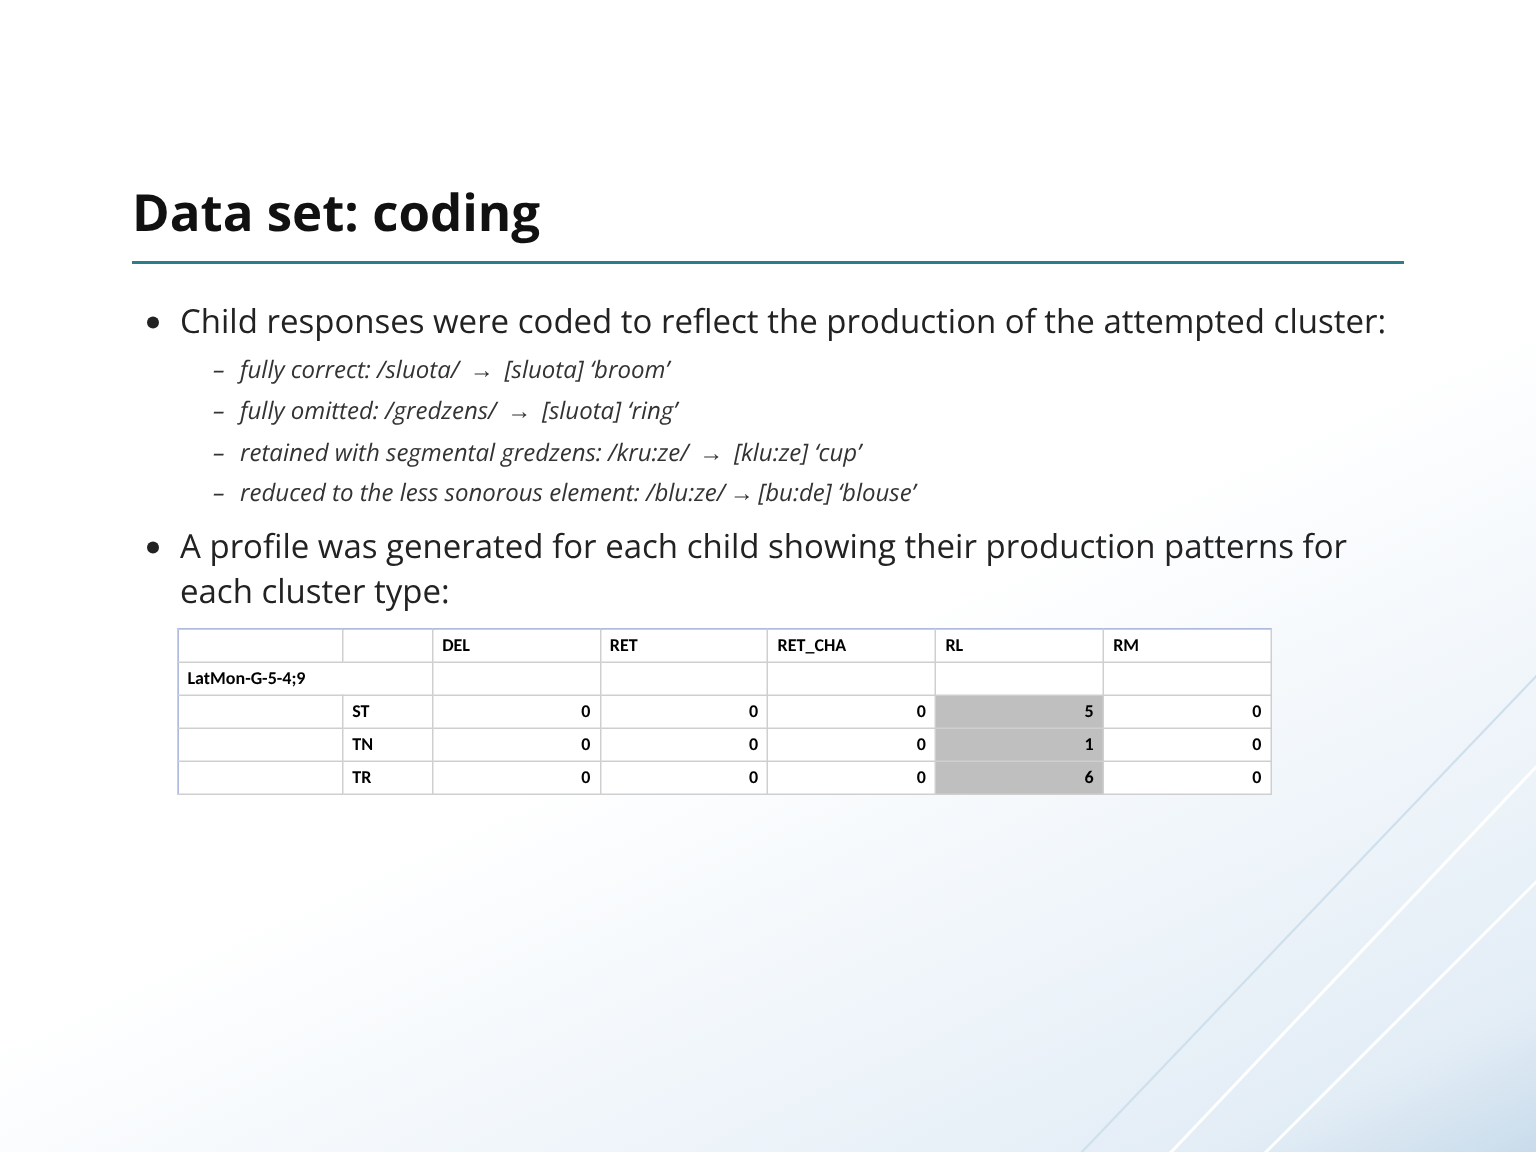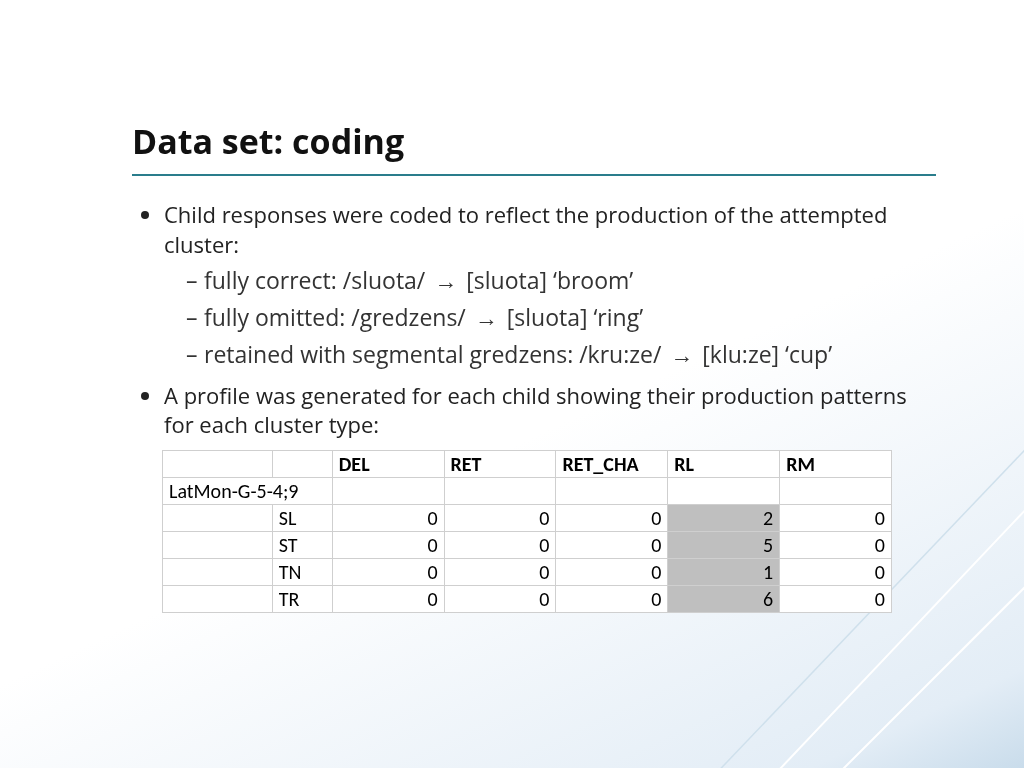--- a/index.html
+++ b/index.html
@@ -11,42 +11,42 @@
   }
   .bg-gradient {
     position: absolute; inset: 0;
     background: linear-gradient(155deg, #ffffff 0%, #ffffff 55%, #e3edf6 92%, #c9dceb 100%);
     z-index: 0;
   }
   .bg-lines {
     position: absolute; right: -60px; bottom: -60px; width: 420px; height: 420px; z-index: 1;
     pointer-events: none;
   }
-  .slide { position: relative; z-index: 2; padding: 118px 88px 0 88px; margin-left: 44px; }
+  .slide { position: relative; z-index: 2; padding: 118px 88px 0 88px; }
   h1.title {
     font-size: 34px; font-weight: 700; color: #111;
     padding-bottom: 10px;
   }
   .title-rule { border: none; border-top: 2px solid #2a7d8c; margin-bottom: 24px; }
   ul.outer { list-style: disc; padding-left: 32px; }
   ul.outer > li { font-size: 22px; color: #222; margin-bottom: 6px; line-height: 1.35; }
   ul.inner { list-style: none; padding-left: 22px; margin-top: 6px; margin-bottom: 10px; }
   ul.inner > li {
-    font-size: 23px; color: #333; margin-bottom: 6px; position: relative; padding-left: 18px;
+    font-size: 16px; color: #333; margin-bottom: 6px; position: relative; padding-left: 18px; font-style: italic;
   }
   ul.inner > li::before { content: "–"; position: absolute; left: 0; color: #333; }
   .arrow { display: inline-block; padding: 0 3px; }
   .table-wrap { margin: 10px 0 0 30px; width: 730px; }
   table.profile {
     border-collapse: collapse; width: 100%; font-family: Calibri, Arial, sans-serif;
-    font-size: 20px; color: #000; background: #1d4ed8;
+    font-size: 12px; color: #000; background: #1d4ed8;
   }
   table.profile th, table.profile td {
     border: 1px solid #cfcfcf; padding: 1px 6px; height: 22px; text-align: left;
-    font-weight: 400; background: #fff;
+    font-weight: 700; background: #fff;
   }
   table.profile th { font-weight: 700; }
   table.profile td.num { text-align: right; }
   table.profile td.hl { background: #bfbfbf; }
   table.profile .col-blank1 { width: 110px; }
   table.profile .col-blank2 { width: 60px; }
   table.profile .col-data  { width: 112px; }
 </style>
 </head>
 <body>
@@ -67,20 +67,23 @@
       <span>Child responses were coded to reflect the production of the attempted cluster:</span>
       <ul class="inner">
         <li>
           <span>fully correct: /sluota/ </span><span class="arrow">→</span><span> [sluota] ‘broom’</span>
         </li>
         <li>
           <span>fully omitted: /gredzens/ </span><span class="arrow">→</span><span> [sluota] ‘ring’</span>
         </li>
         <li>
           <span>retained with segmental gredzens: /kru:ze/ </span><span class="arrow">→</span><span> [klu:ze] ‘cup’</span>
+        </li>
+        <li>
+          <span>reduced to the less sonorous element: /blu:ze/</span><span class="arrow">→</span><span>[bu:de]  ‘blouse’</span>
         </li>
       </ul>
     </li>
     <li>
       <span>A profile was generated for each child showing their production patterns for each cluster type:</span>
     </li>
   </ul>
 
   <div class="table-wrap">
     <table class="profile">
@@ -106,29 +109,20 @@
       </thead>
       <tbody id="tbody">
         <tr>
           <td colspan="2">LatMon-G-5-4;9</td>
           <td></td>
           <td></td>
           <td></td>
           <td></td>
           <td></td>
         </tr>
-      <tr>
-            <td></td>
-            <td>SL</td>
-            <td class="num">0</td>
-            <td class="num">0</td>
-            <td class="num">0</td>
-            <td class="num hl">2</td>
-            <td class="num">0</td>
-          </tr>
           <tr>
             <td></td>
             <td>ST</td>
             <td class="num">0</td>
             <td class="num">0</td>
             <td class="num">0</td>
             <td class="num hl">5</td>
             <td class="num">0</td>
           </tr>
           <tr>

